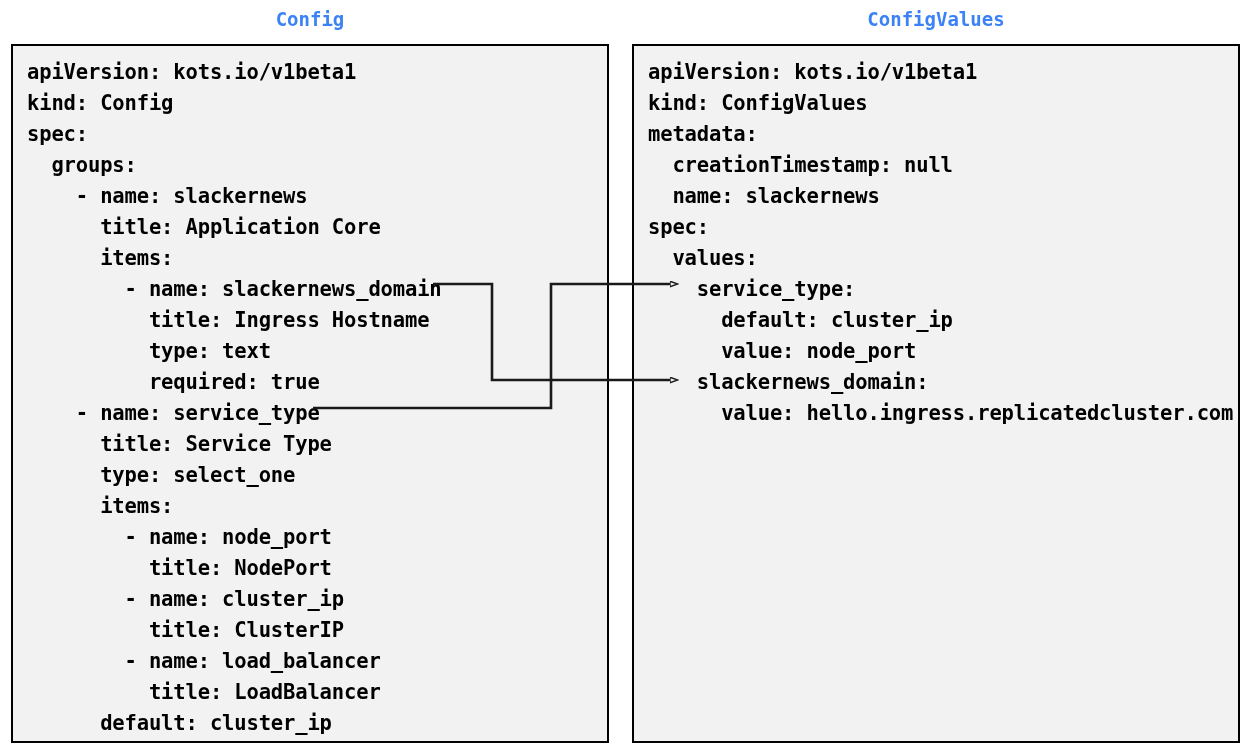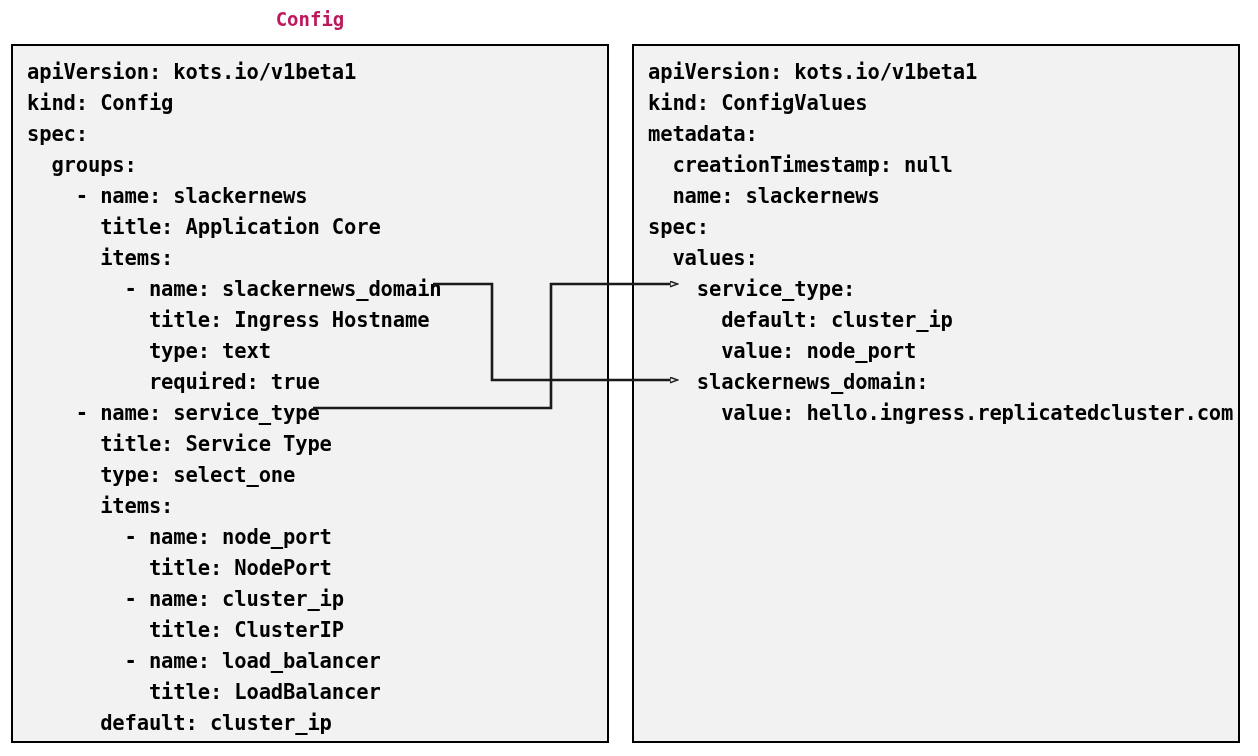--- a/index.html
+++ b/index.html
@@ -21,21 +21,21 @@
     left: 0; top: 0;
     width: 1258px;
     height: 756px;
   }
 
   .panel-title {
     position: absolute;
     font-family: "DejaVu Sans Mono", "Liberation Mono", monospace;
     font-size: 19px;
     font-weight: bold;
-    color: #be185d;
+    color: #3b82f6;
     text-align: center;
     white-space: pre;
     line-height: 22px;
     letter-spacing: 0px;
   }
   #title-config  { left: 11px;  top: 8px; width: 598px; }
   #title-values  { left: 632px; top: 8px; width: 608px; }
 
   .panel {
     position: absolute;
@@ -69,20 +69,21 @@
     pointer-events: none;
   }
 </style>
 </head>
 <body>
 
 <div id="stage">
 
   <div class="panel-title" id="title-config">Config</div>
 
+  <div class="panel-title" id="title-values">ConfigValues</div>
 
   <div class="panel" id="panel-config">
     <pre class="code">apiVersion: kots.io/v1beta1
 kind: Config
 spec:
   groups:
     - name: slackernews
       title: Application Core
       items:
         - name: slackernews_domain

